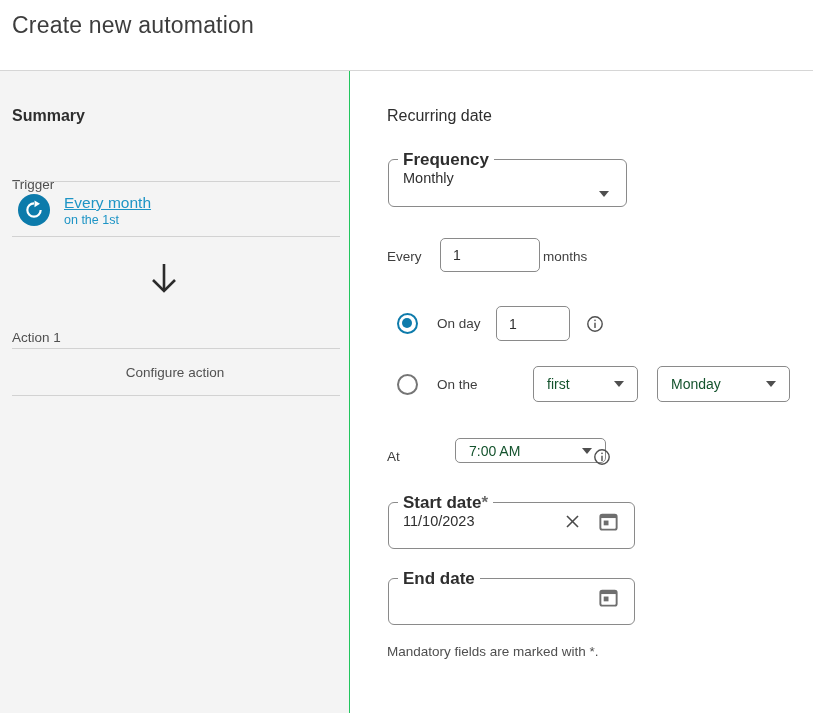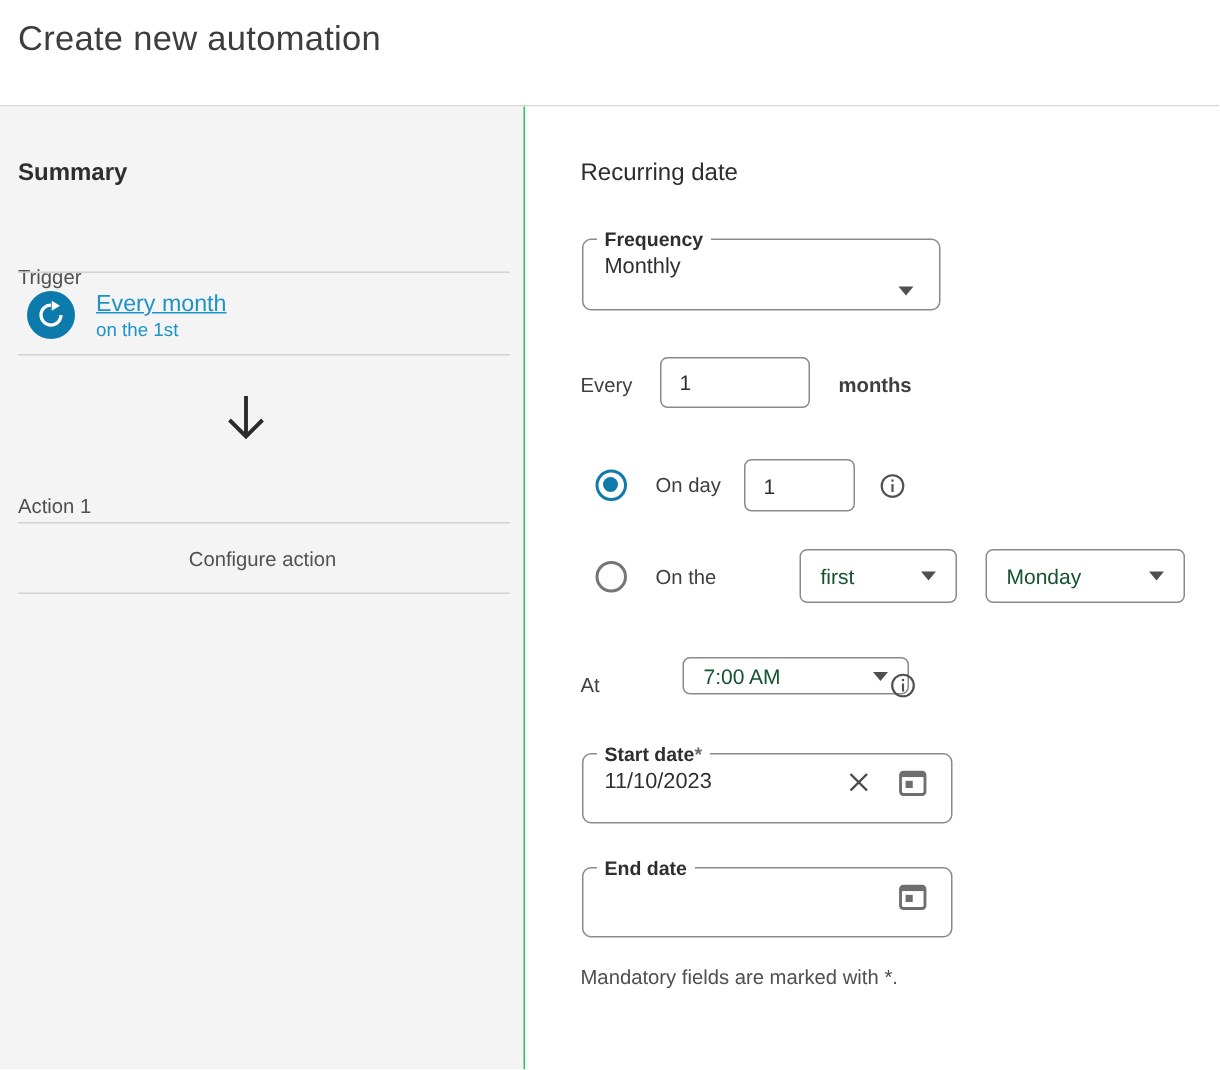--- a/index.html
+++ b/index.html
@@ -59,21 +59,21 @@
     position: absolute; left: 36px; top: 36px;
     font-size: 16px; font-weight: normal; color: #2e2e2e;
   }
 
   fieldset.outlined {
     position: absolute; border: 1px solid #8a8a8a; border-radius: 6px;
     background: #fff;
   }
   fieldset.outlined legend {
     margin-left: 9px; padding: 0 5px;
-    font-size: 13px; font-weight: bold; color: #2e2e2e; line-height: 15px;
+    font-size: 17px; font-weight: bold; color: #2e2e2e; line-height: 15px;
   }
   .req-marker { font-weight: bold; color: #6b6b6b; }
   .field-value-row {
     display: flex; align-items: center; height: 26px; padding: 0 14px 4px 14px;
     font-size: 14.5px; color: #2f2f2f;
   }
   .fieldset-frequency { left: 37px; top: 81px; width: 239px; height: 55px; }
   .fieldset-start { left: 37px; top: 424px; width: 247px; height: 54px; }
   .fieldset-end   { left: 37px; top: 500px; width: 247px; height: 54px; }
 
@@ -86,21 +86,21 @@
 
   .inline-label { position: absolute; font-size: 13.5px; color: #3f3f3f; }
 
   .text-input {
     position: absolute; border: 1px solid #8a8a8a; border-radius: 5px;
     font-family: "Liberation Sans", sans-serif; font-size: 14px; color: #2f2f2f;
     padding: 0 12px; background: #fff; outline: none;
   }
   .every-label  { left: 36px; top: 178px; }
   .every-input  { left: 89px; top: 167px; width: 100px; height: 34px; }
-  .months-label { left: 208px; top: 178px; font-weight: bold; }
+  .months-label { left: 192px; top: 178px; }
 
   .radio {
     position: absolute; width: 21px; height: 21px; border-radius: 50%;
     background: #fff; cursor: pointer;
   }
   .radio.selected { border: 2.5px solid #0e7bab; }
   .radio.selected::after {
     content: ""; position: absolute; left: 3px; top: 3px;
     width: 10px; height: 10px; border-radius: 50%; background: #0e7bab;
   }

